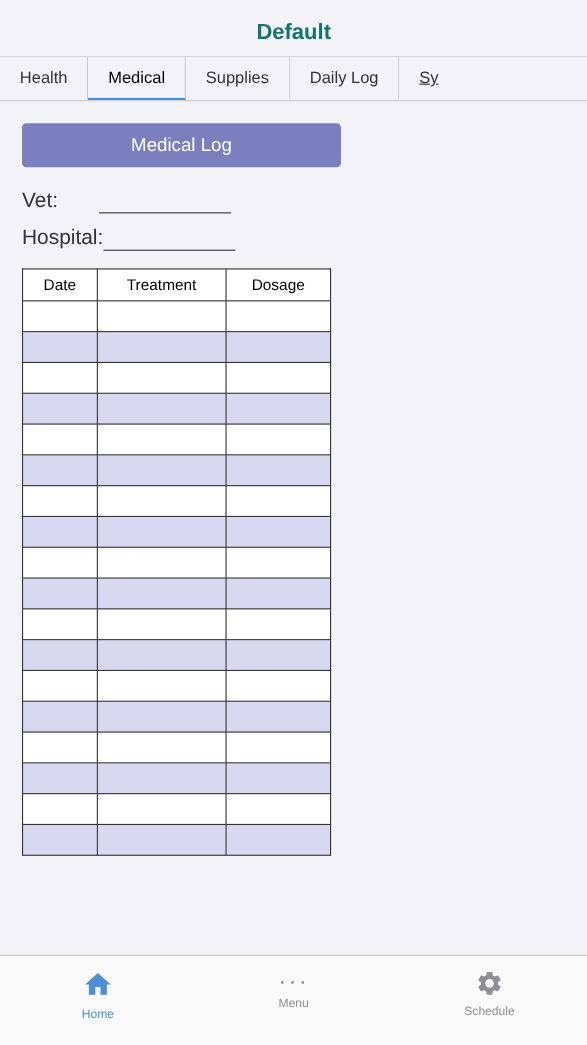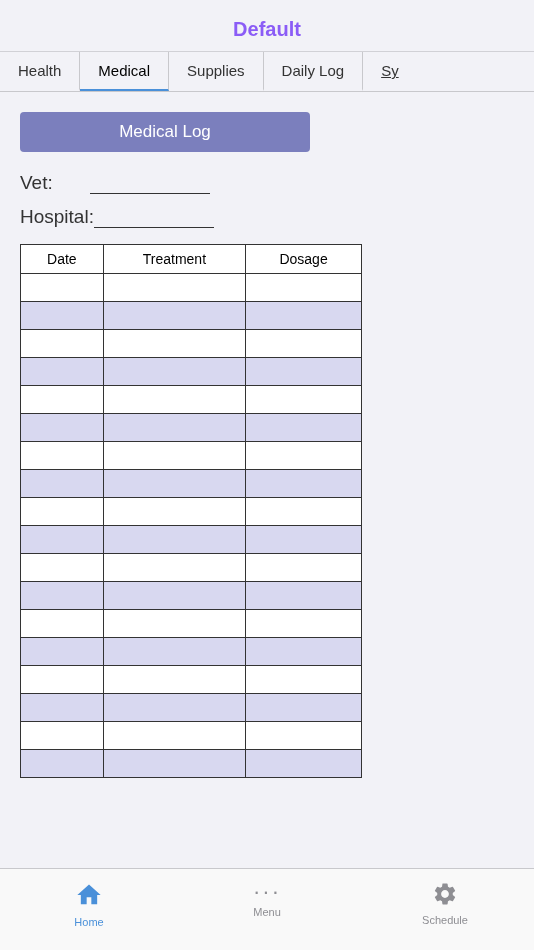--- a/index.html
+++ b/index.html
@@ -21,21 +21,21 @@
     .header {
       background: #f2f2f7;
       text-align: center;
       padding: 18px 0 10px 0;
       border-bottom: 1px solid #d1d1d6;
     }
 
     .header-title {
       font-size: 20px;
       font-weight: 700;
-      color: #8b5cf6;
+      color: #0f766e;
     }
 
     
     .tabs-bar {
       display: flex;
       background: #f2f2f7;
       border-bottom: 1px solid #c8c8cc;
       overflow: hidden;
     }
 
@@ -101,21 +101,21 @@
       outline: none;
       width: 120px;
       height: 22px;
       background: transparent;
       font-size: 15px;
     }
 
     
     .data-table {
       border-collapse: collapse;
-      width: 342px;
+      width: 281px;
       margin-top: 16px;
     }
 
     .data-table th {
       border: 1px solid #333;
       padding: 6px 8px;
       font-size: 14px;
       font-weight: 500;
       text-align: center;
       background: #fff;

